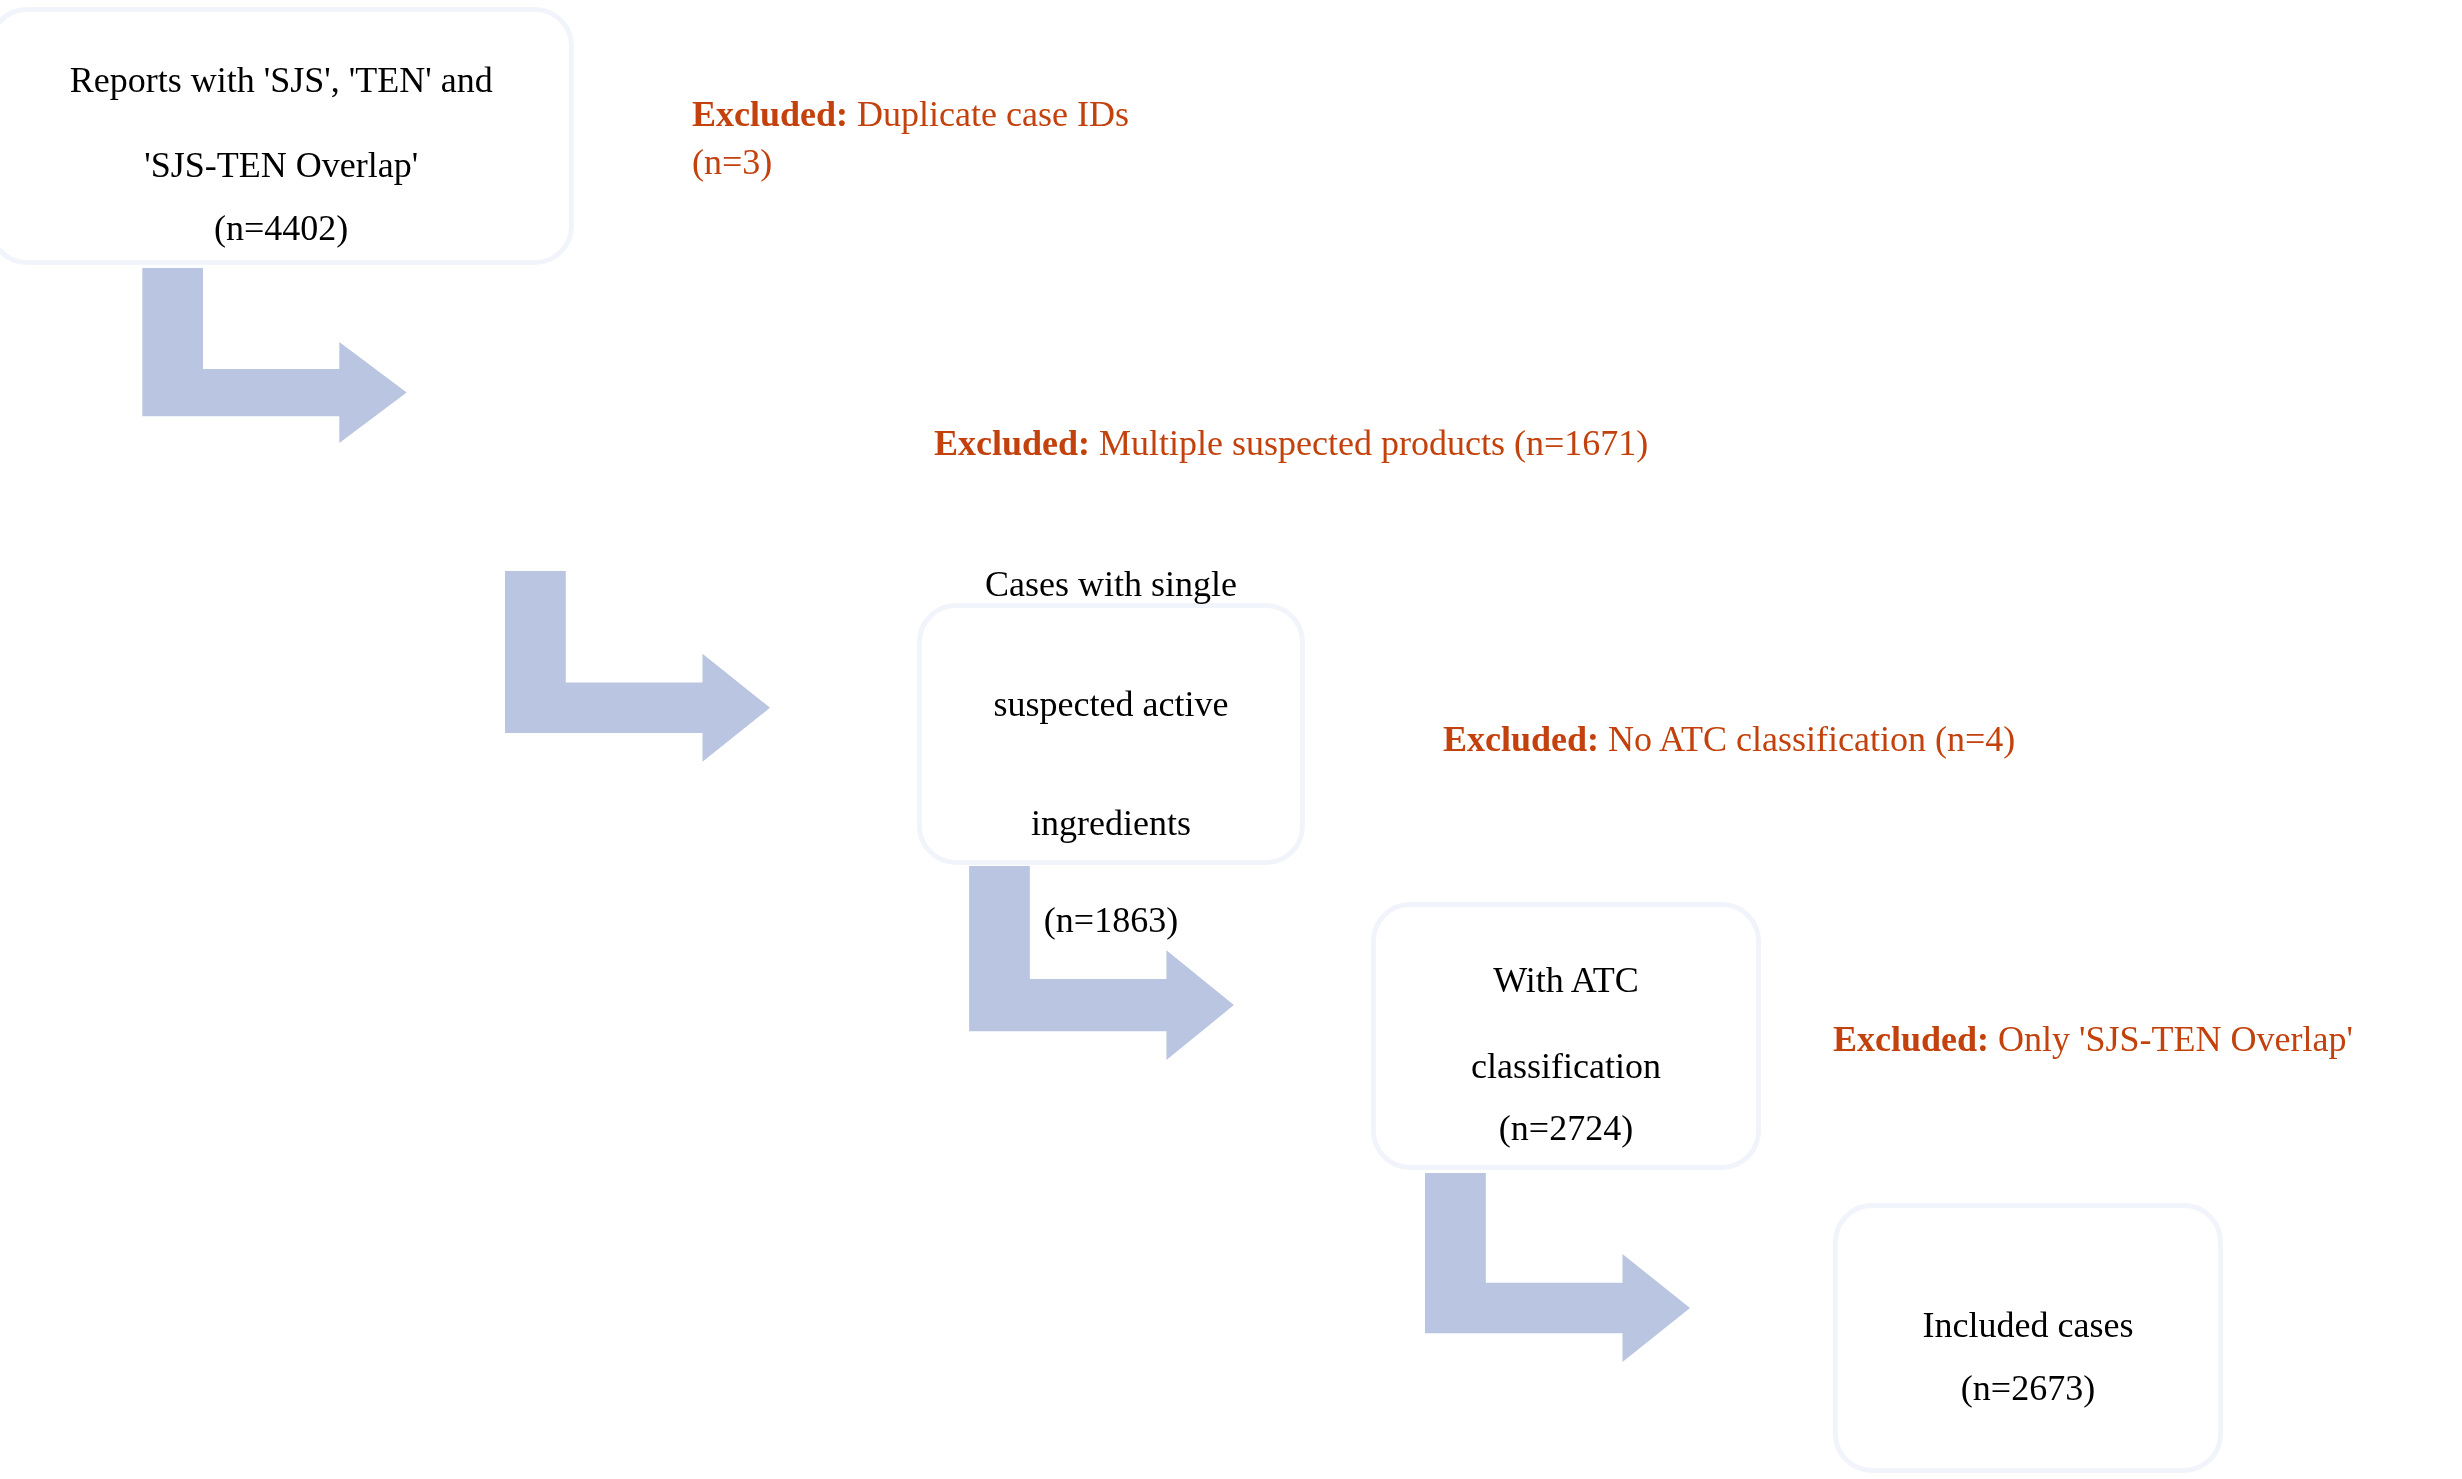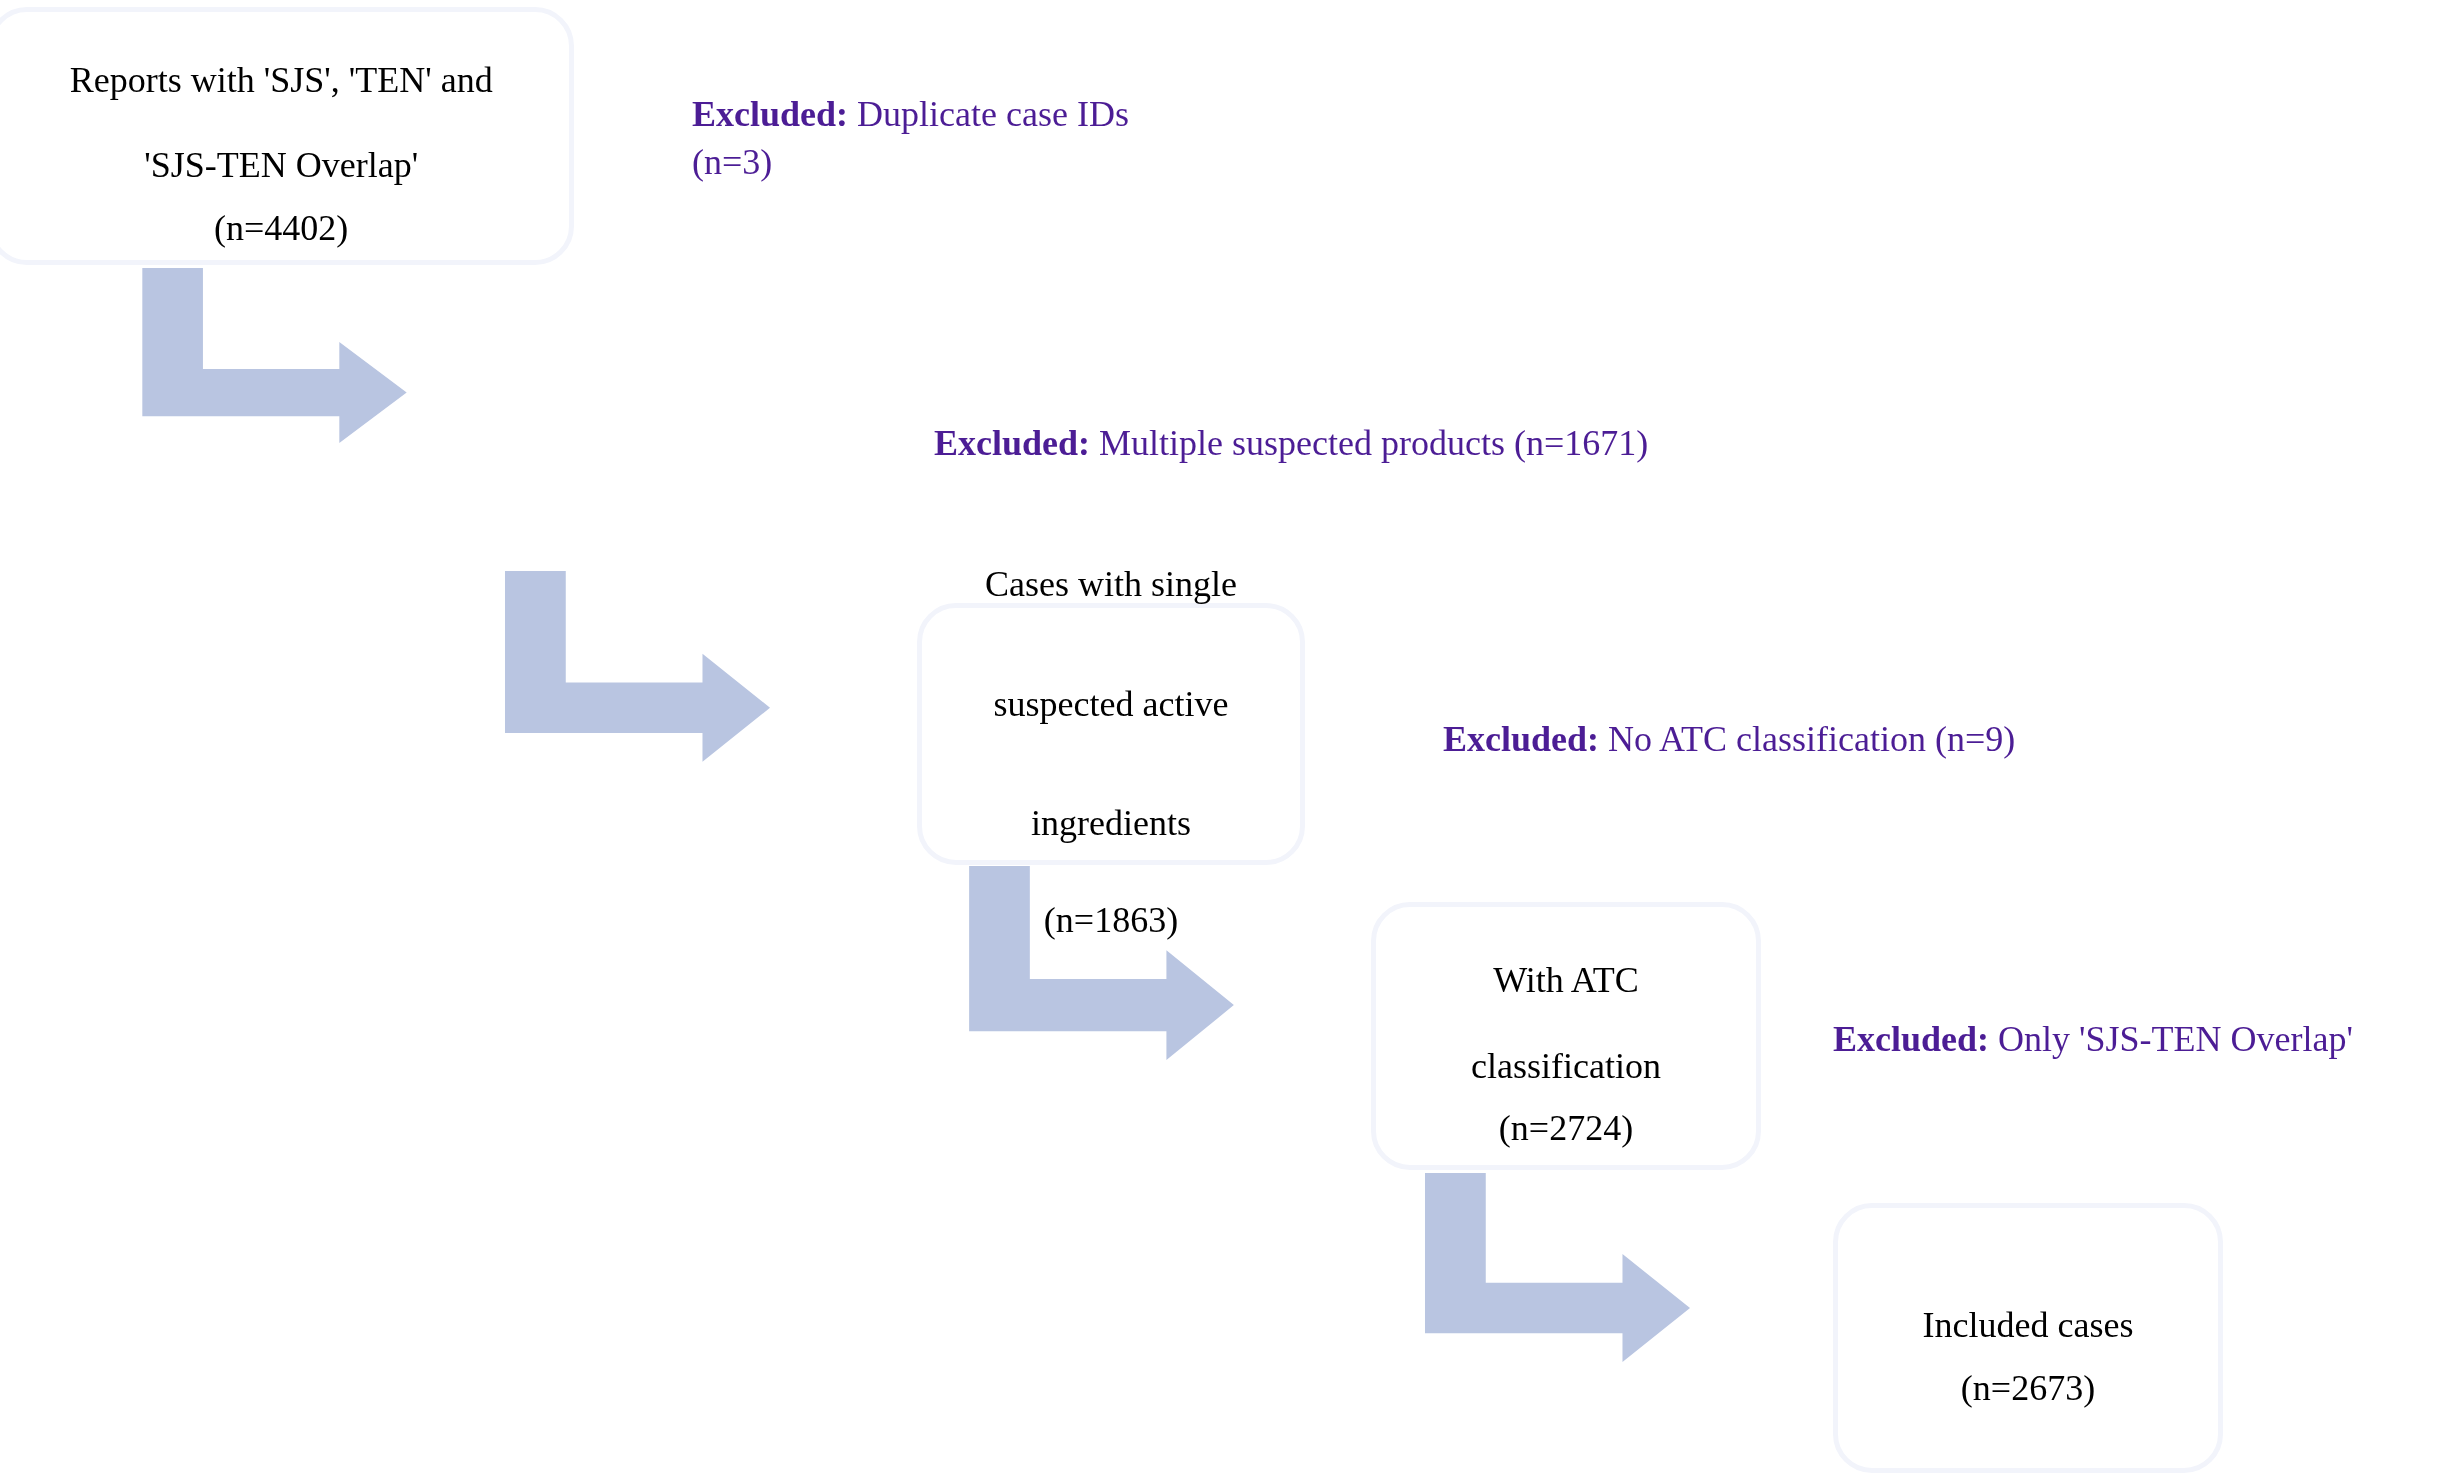--- a/index.html
+++ b/index.html
@@ -32,21 +32,21 @@
     font-size: 36px;
     line-height: 1.32;
     padding: 8.4px 15px;
   }
   .flow-box .line { display: block; white-space: nowrap; margin-top: 38px; }
   .flow-box .count { display: block; margin-top: 0.42em; white-space: nowrap; }
 
   
   .excluded-note {
     position: absolute;
-    color: #4c1d95;
+    color: #c2410c;
     font-size: 36px;
     line-height: 1.32;
     text-align: left;
     white-space: nowrap;
   }
   .excluded-note .lbl { font-weight: bold; }
   .excluded-note .ln2 { display: block; }
 
   
   .elbow-arrow {
@@ -95,21 +95,21 @@
     <span class="count">(n=1863)</span>
   </div>
 
   <div class="elbow-arrow" style="left:962px; top:866px; width:279px; height:215px;">
     <svg width="279" height="215" viewBox="0 0 330 255">
       <path d="M 8 0 L 80 0 L 80 134 L 242 134 L 242 100 L 322 165 L 242 230 L 242 196 L 8 196 Z" fill="#b9c5e1"></path>
     </svg>
   </div>
 
   <div class="excluded-note" style="left:1443px; top:716px;">
-    <span class="lbl">Excluded:</span><span> No ATC classification (n=9)</span>
+    <span class="lbl">Excluded:</span><span> No ATC classification (n=4)</span>
   </div>
 
   <div class="flow-box" style="left: 1371px; top: 902px; width: 390px; height: 268px; border-color: rgb(242, 244, 251);">
     <span class="line">With ATC</span>
     <span class="line">classification</span>
     <span class="count">(n=2724)</span>
   </div>
 
   <div class="elbow-arrow" style="left:1418px; top:1173px; width:279px; height:211px;">
     <svg width="279" height="211" viewBox="0 0 330 250">

